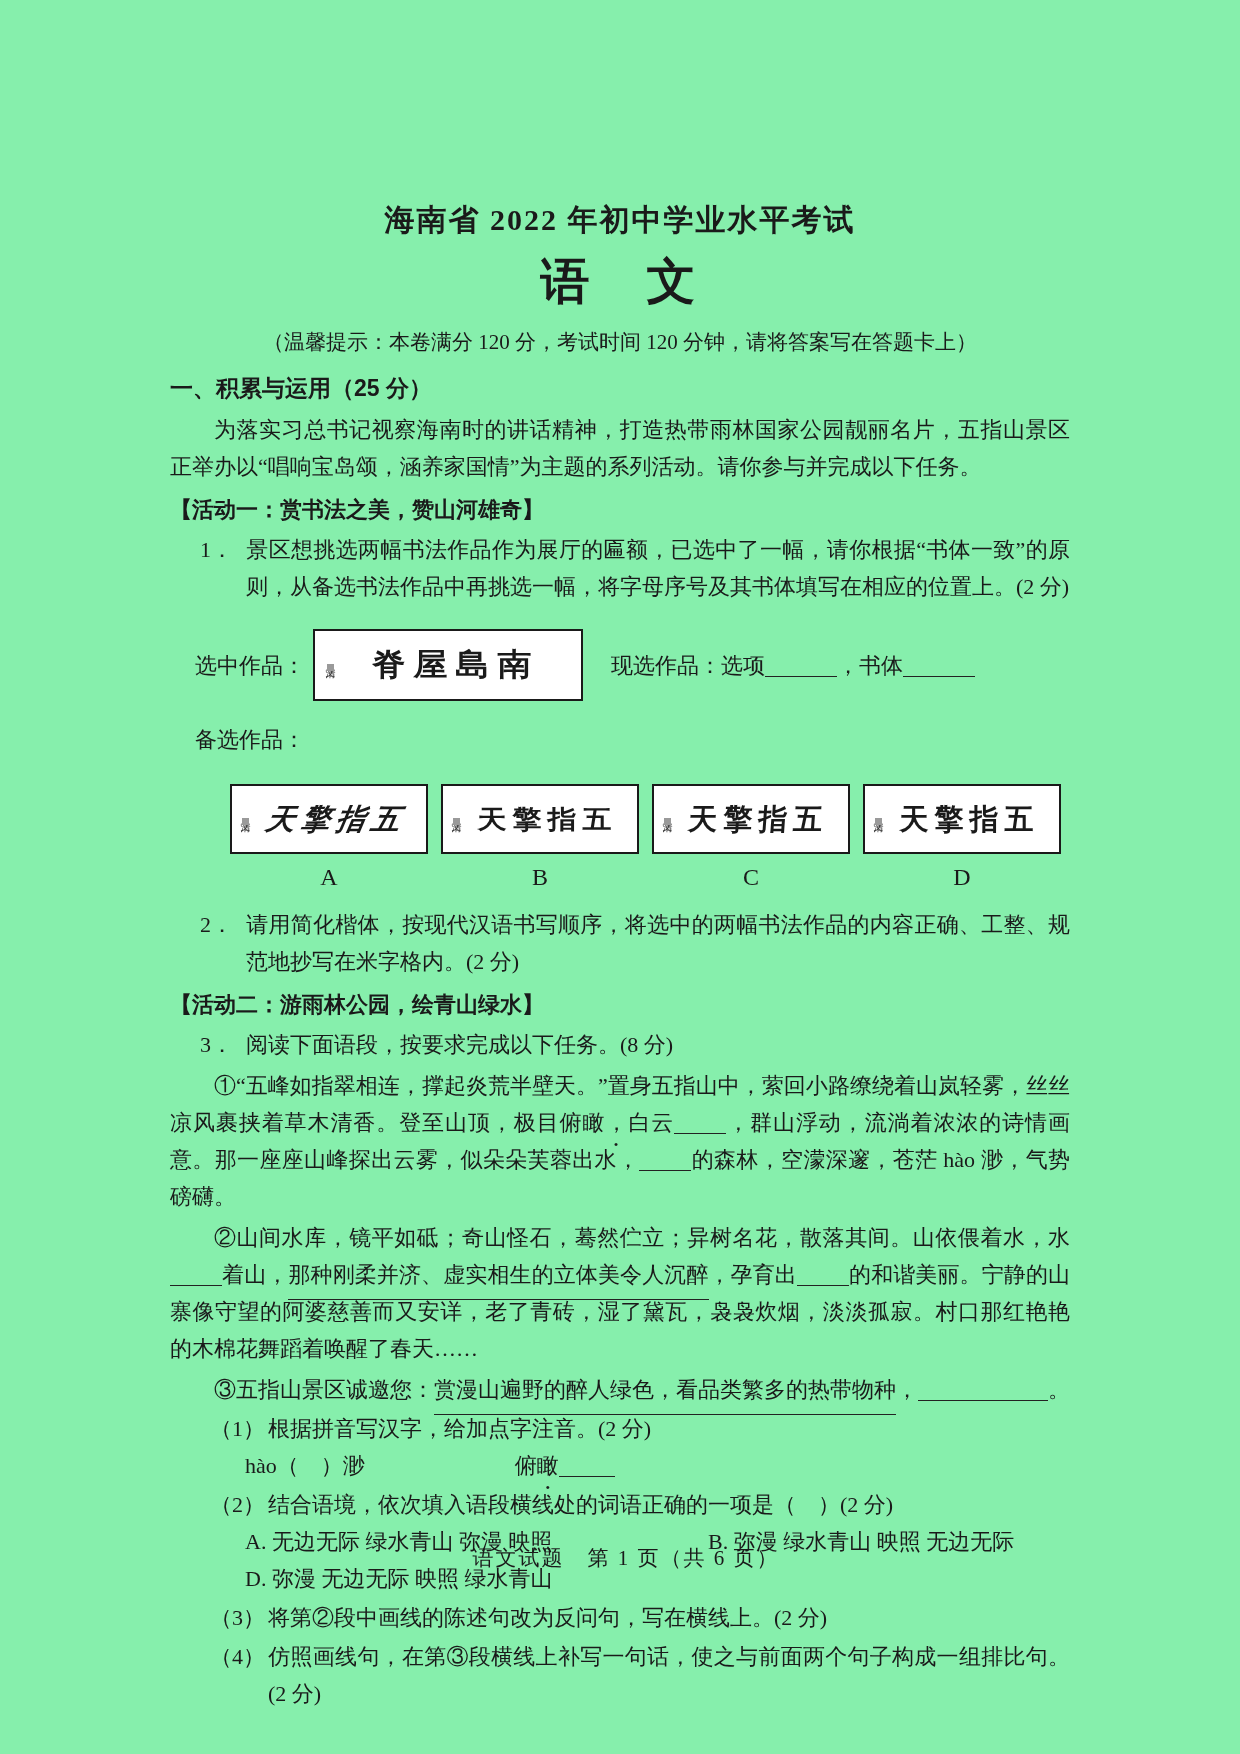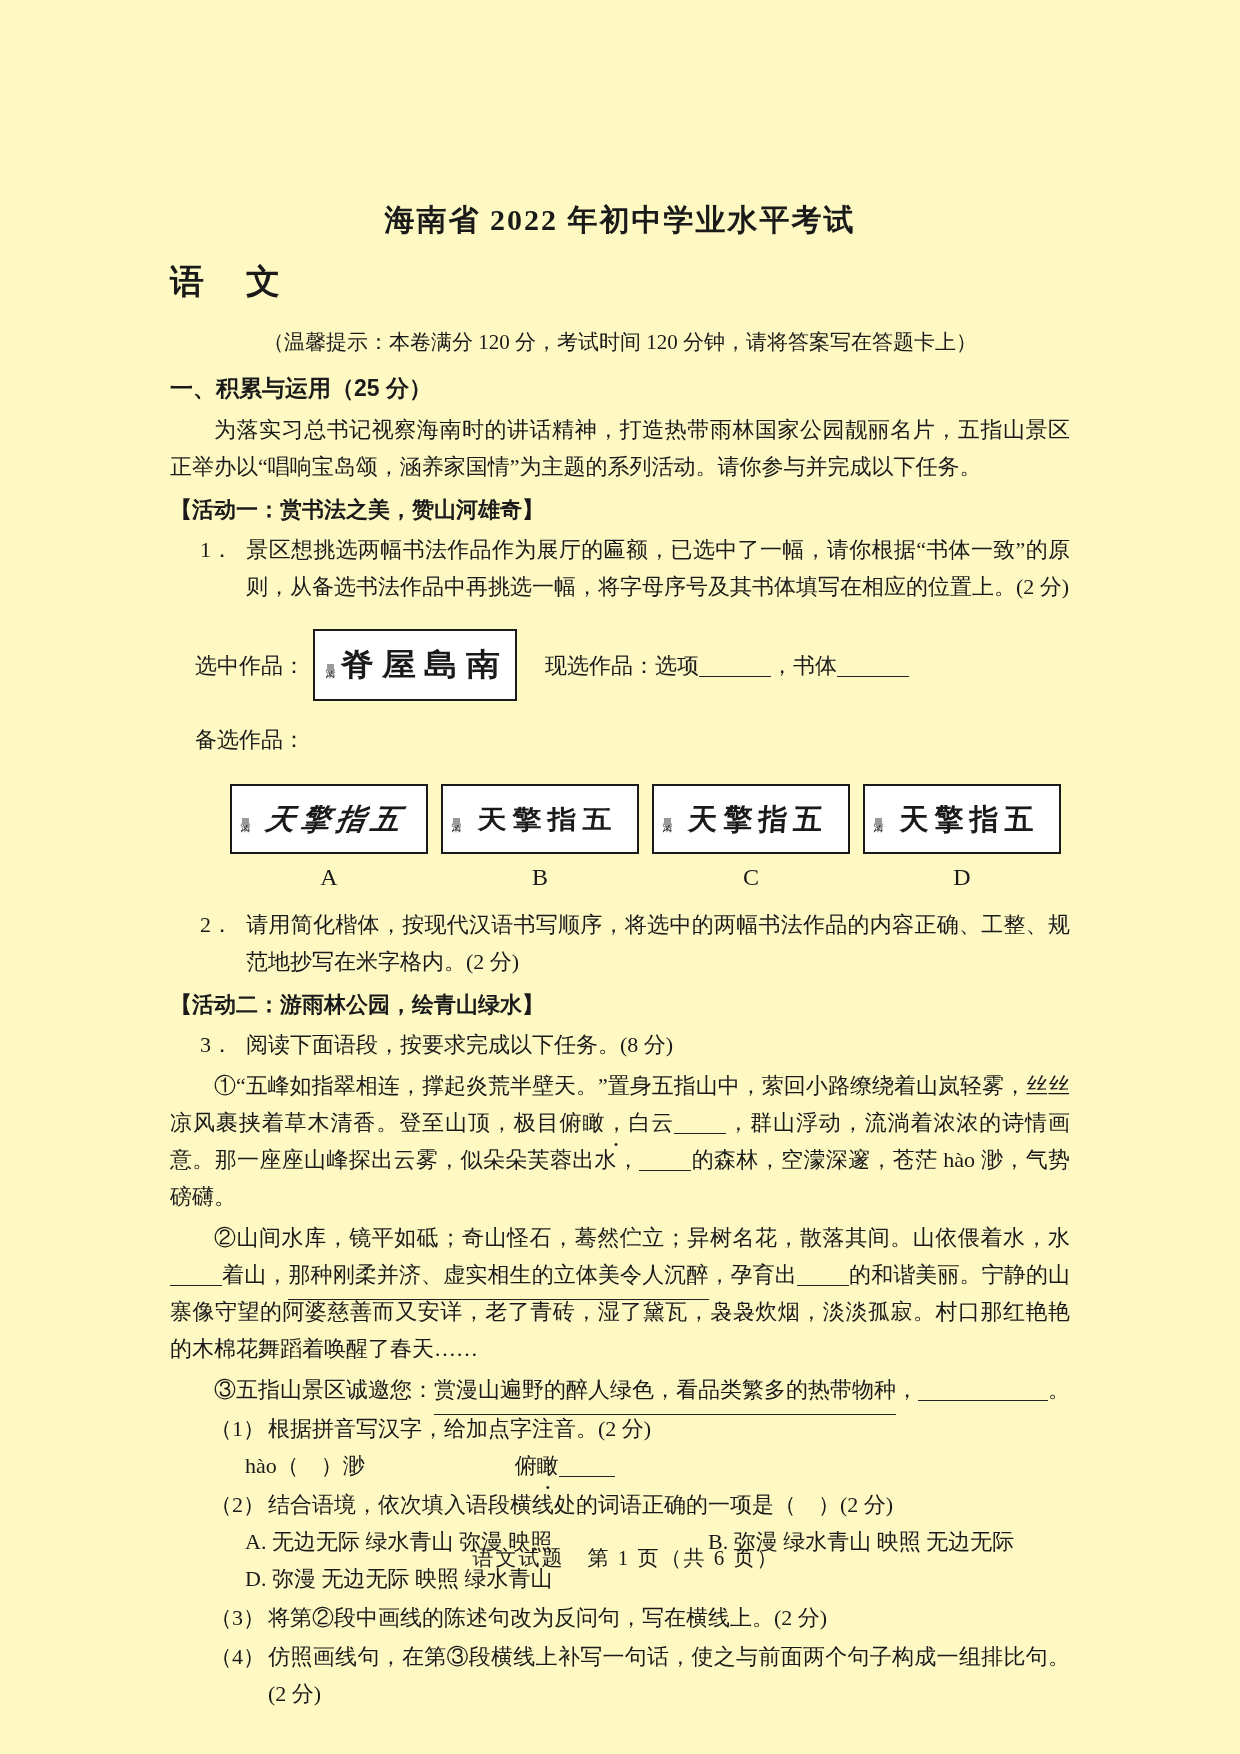--- a/index.html
+++ b/index.html
@@ -1,45 +1,45 @@
 <!DOCTYPE html>
 <html><head>
 <meta charset="utf-8">
 <style>
   * { box-sizing: border-box; }
   html,body { margin:0; padding:0; background:#e8e8e8; }
   .page {
     position: relative;
     width: 1240px; height: 1754px;
     margin: 0 auto;
-    background: #fef9c3;
+    background: #86efac;
     color: #1a1a1a;
     font-family: "Liberation Serif", serif;
     font-size: 22px; line-height: 37px;
     padding: 200px 170px 0 170px;
     overflow: hidden;
   }
   h1.title { margin:0; text-align:center; font-size:30px; line-height:40px; font-weight:700; letter-spacing:2px; }
-  h2.subject { margin:14px 0 0; text-align:left; font-size:34px; line-height:56px; font-weight:700; letter-spacing:4px; }
+  h2.subject { margin:14px 0 0; text-align:center; font-size:49px; line-height:56px; font-weight:700; letter-spacing:4px; }
   .notice { text-align:center; font-size:21px; margin:14px 0 8px; }
   .sec-heading { font-family:"Liberation Sans", sans-serif; font-weight:700; font-size:23px; margin:8px 0 0; line-height:38px; }
   .act-heading { font-family:"Liberation Sans", sans-serif; font-weight:700; font-size:22px; margin:6px 0 2px; line-height:38px; }
   p.para { margin:4px 0 0; text-indent:2em; text-align:justify; }
   .q { margin:2px 0 0 30px; padding-left:46px; text-indent:-46px; text-align:justify; }
   .qn { display:inline-block; width:46px; text-indent:0; }
   .sq { margin:2px 0 0 40px; padding-left:58px; text-indent:-58px; text-align:justify; }
   .sqn { display:inline-block; width:58px; text-indent:0; }
   .blank { display:inline-block; border-bottom:1.5px solid #222; height:22px; vertical-align:-4px; }
   .w52 { width:52px; } .w56 { width:56px; } .w72 { width:72px; } .w130 { width:130px; }
   .ul { border-bottom:1.5px solid #222; padding-bottom:12px; }
   .dotu { position:relative; }
   .dotu::after { content:"\2022"; position:absolute; left:50%; bottom:-15px; transform:translateX(-50%); font-size:13px; line-height:10px; }
   .selrow { margin:24px 0 0 25px; display:flex; align-items:center; }
   .artbox { display:inline-flex; align-items:center; border:2px solid #1a1a1a; background:#fff; }
-  .artbox.big { width:204px; height:72px; padding:2px 10px; margin:0 28px 0 8px; }
+  .artbox.big { width:270px; height:72px; padding:2px 10px; margin:0 28px 0 8px; }
   .artbox.small { width:198px; height:70px; padding:2px 8px; }
   .sealcol { display:inline-flex; flex-direction:column; align-items:center; margin-right:4px; flex:0 0 auto; }
   .sealtxt { writing-mode:vertical-rl; font-size:10px; line-height:1.1; color:#333; letter-spacing:1px; }
   .stamp { width:7px; height:7px; background:#9a9a9a; margin-top:3px; }
   .chars { flex:1; text-align:center; white-space:nowrap; line-height:1; }
   .chars.sel { font-size:34px; font-weight:900; letter-spacing:8px; transform:scaleY(0.92); }
   .chars.cand { font-size:29px; letter-spacing:6px; }
   .style-cao { font-style:italic; font-weight:700; transform:skewX(-10deg); }
   .style-li  { font-weight:900; transform:scaleY(0.88); }
   .style-xing{ font-weight:700; transform:skewX(-4deg); }

